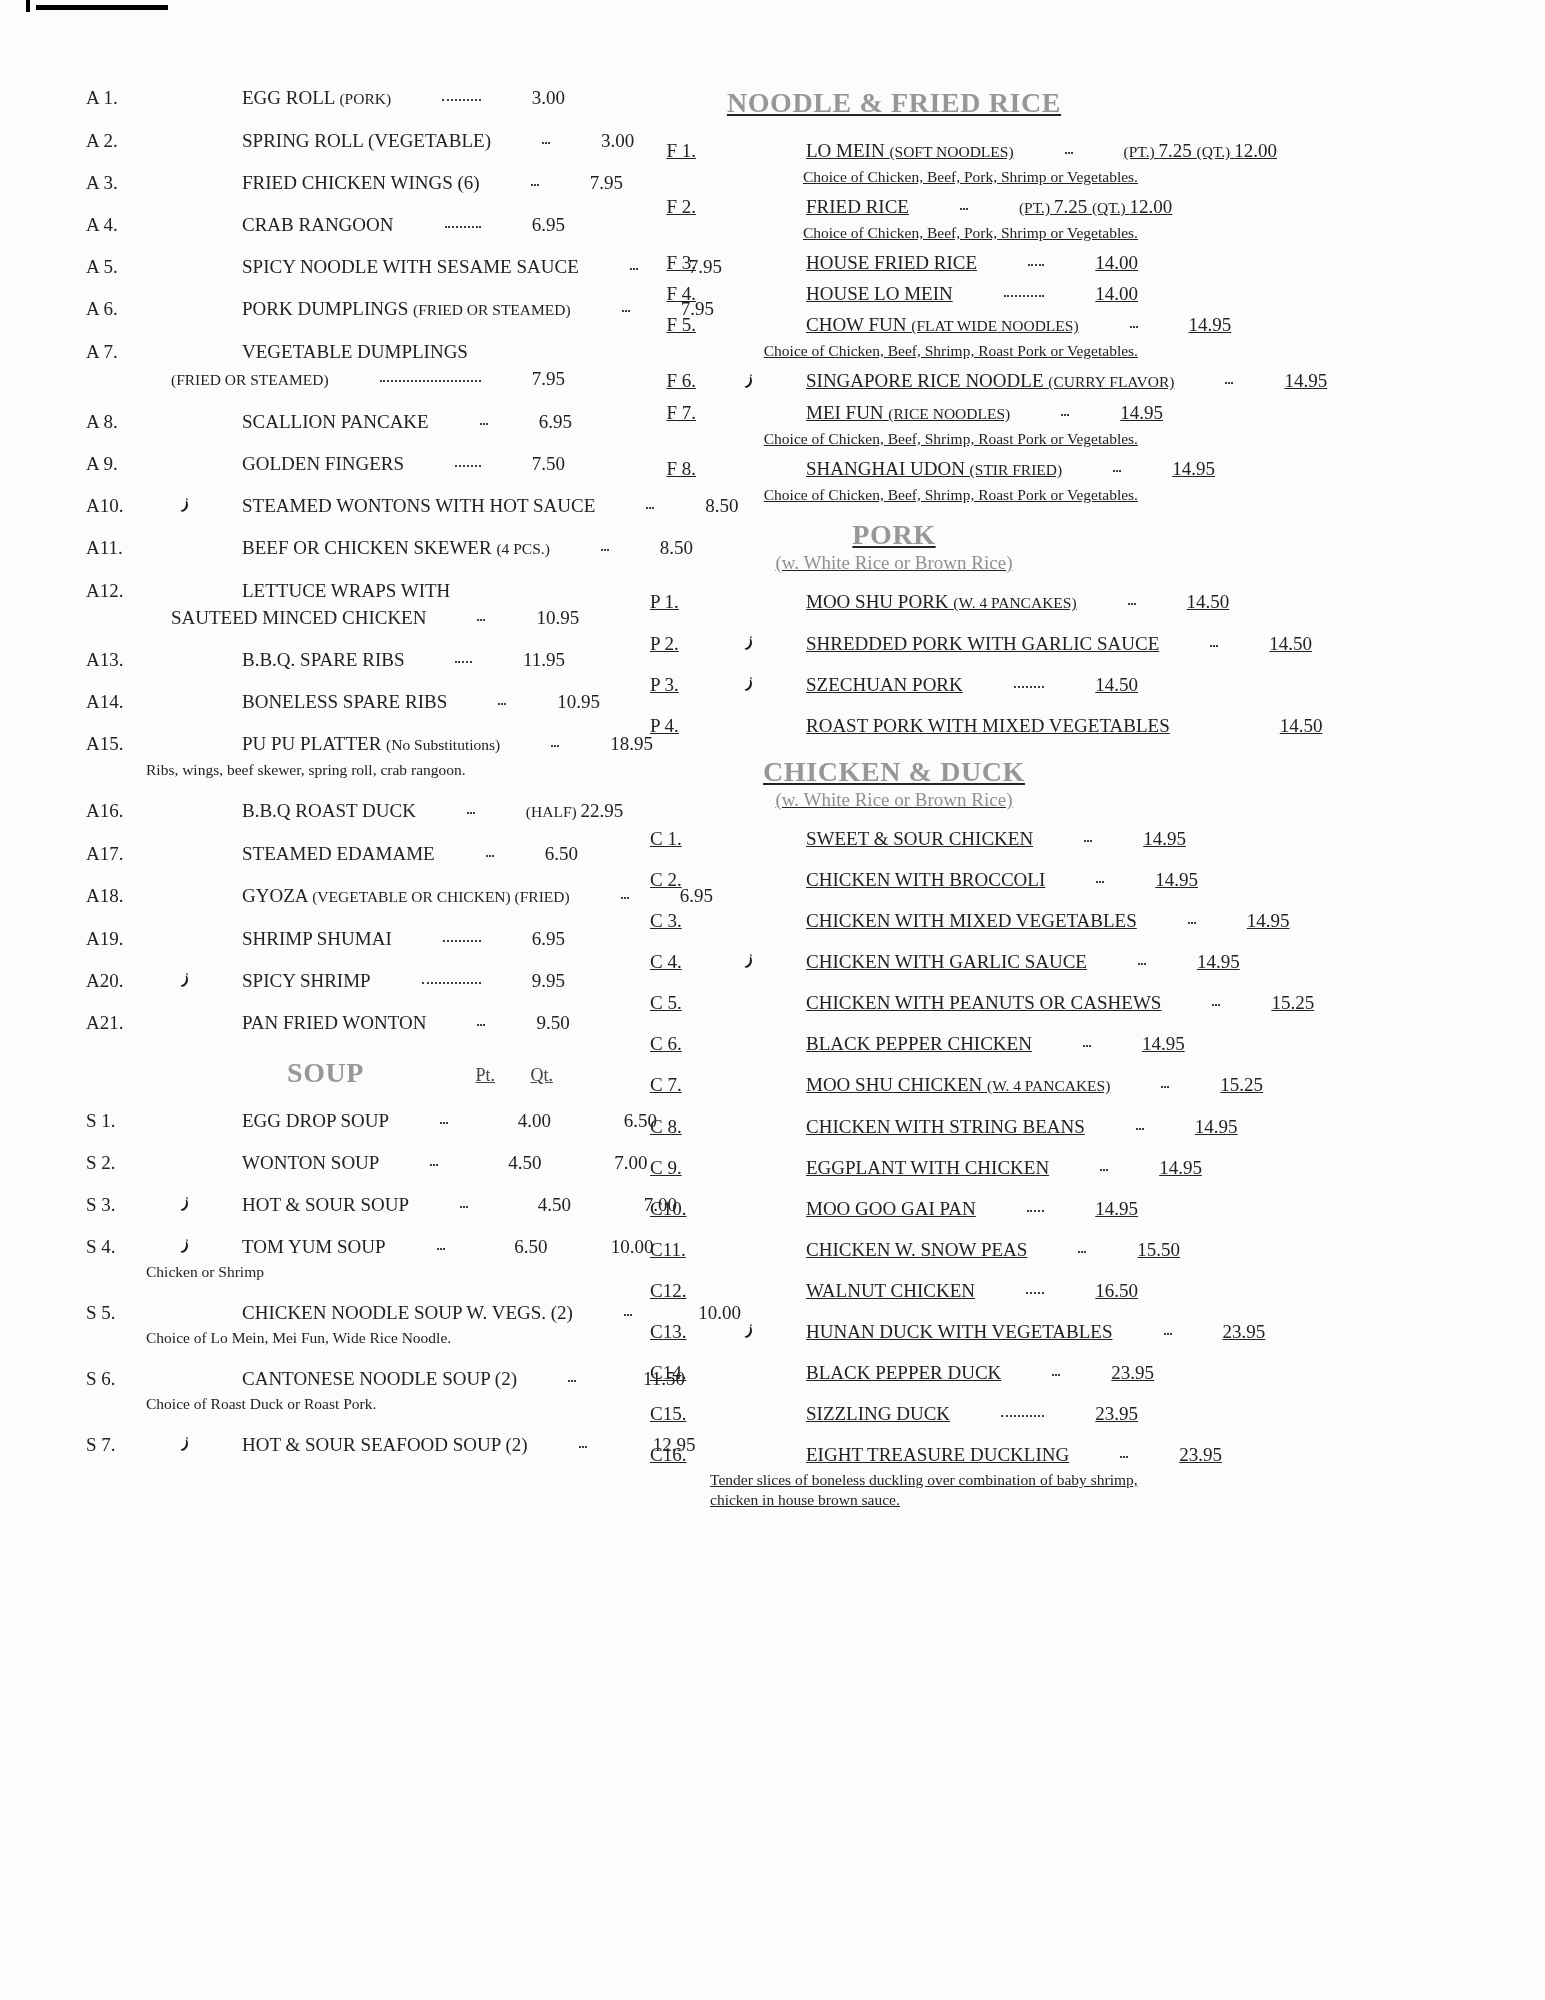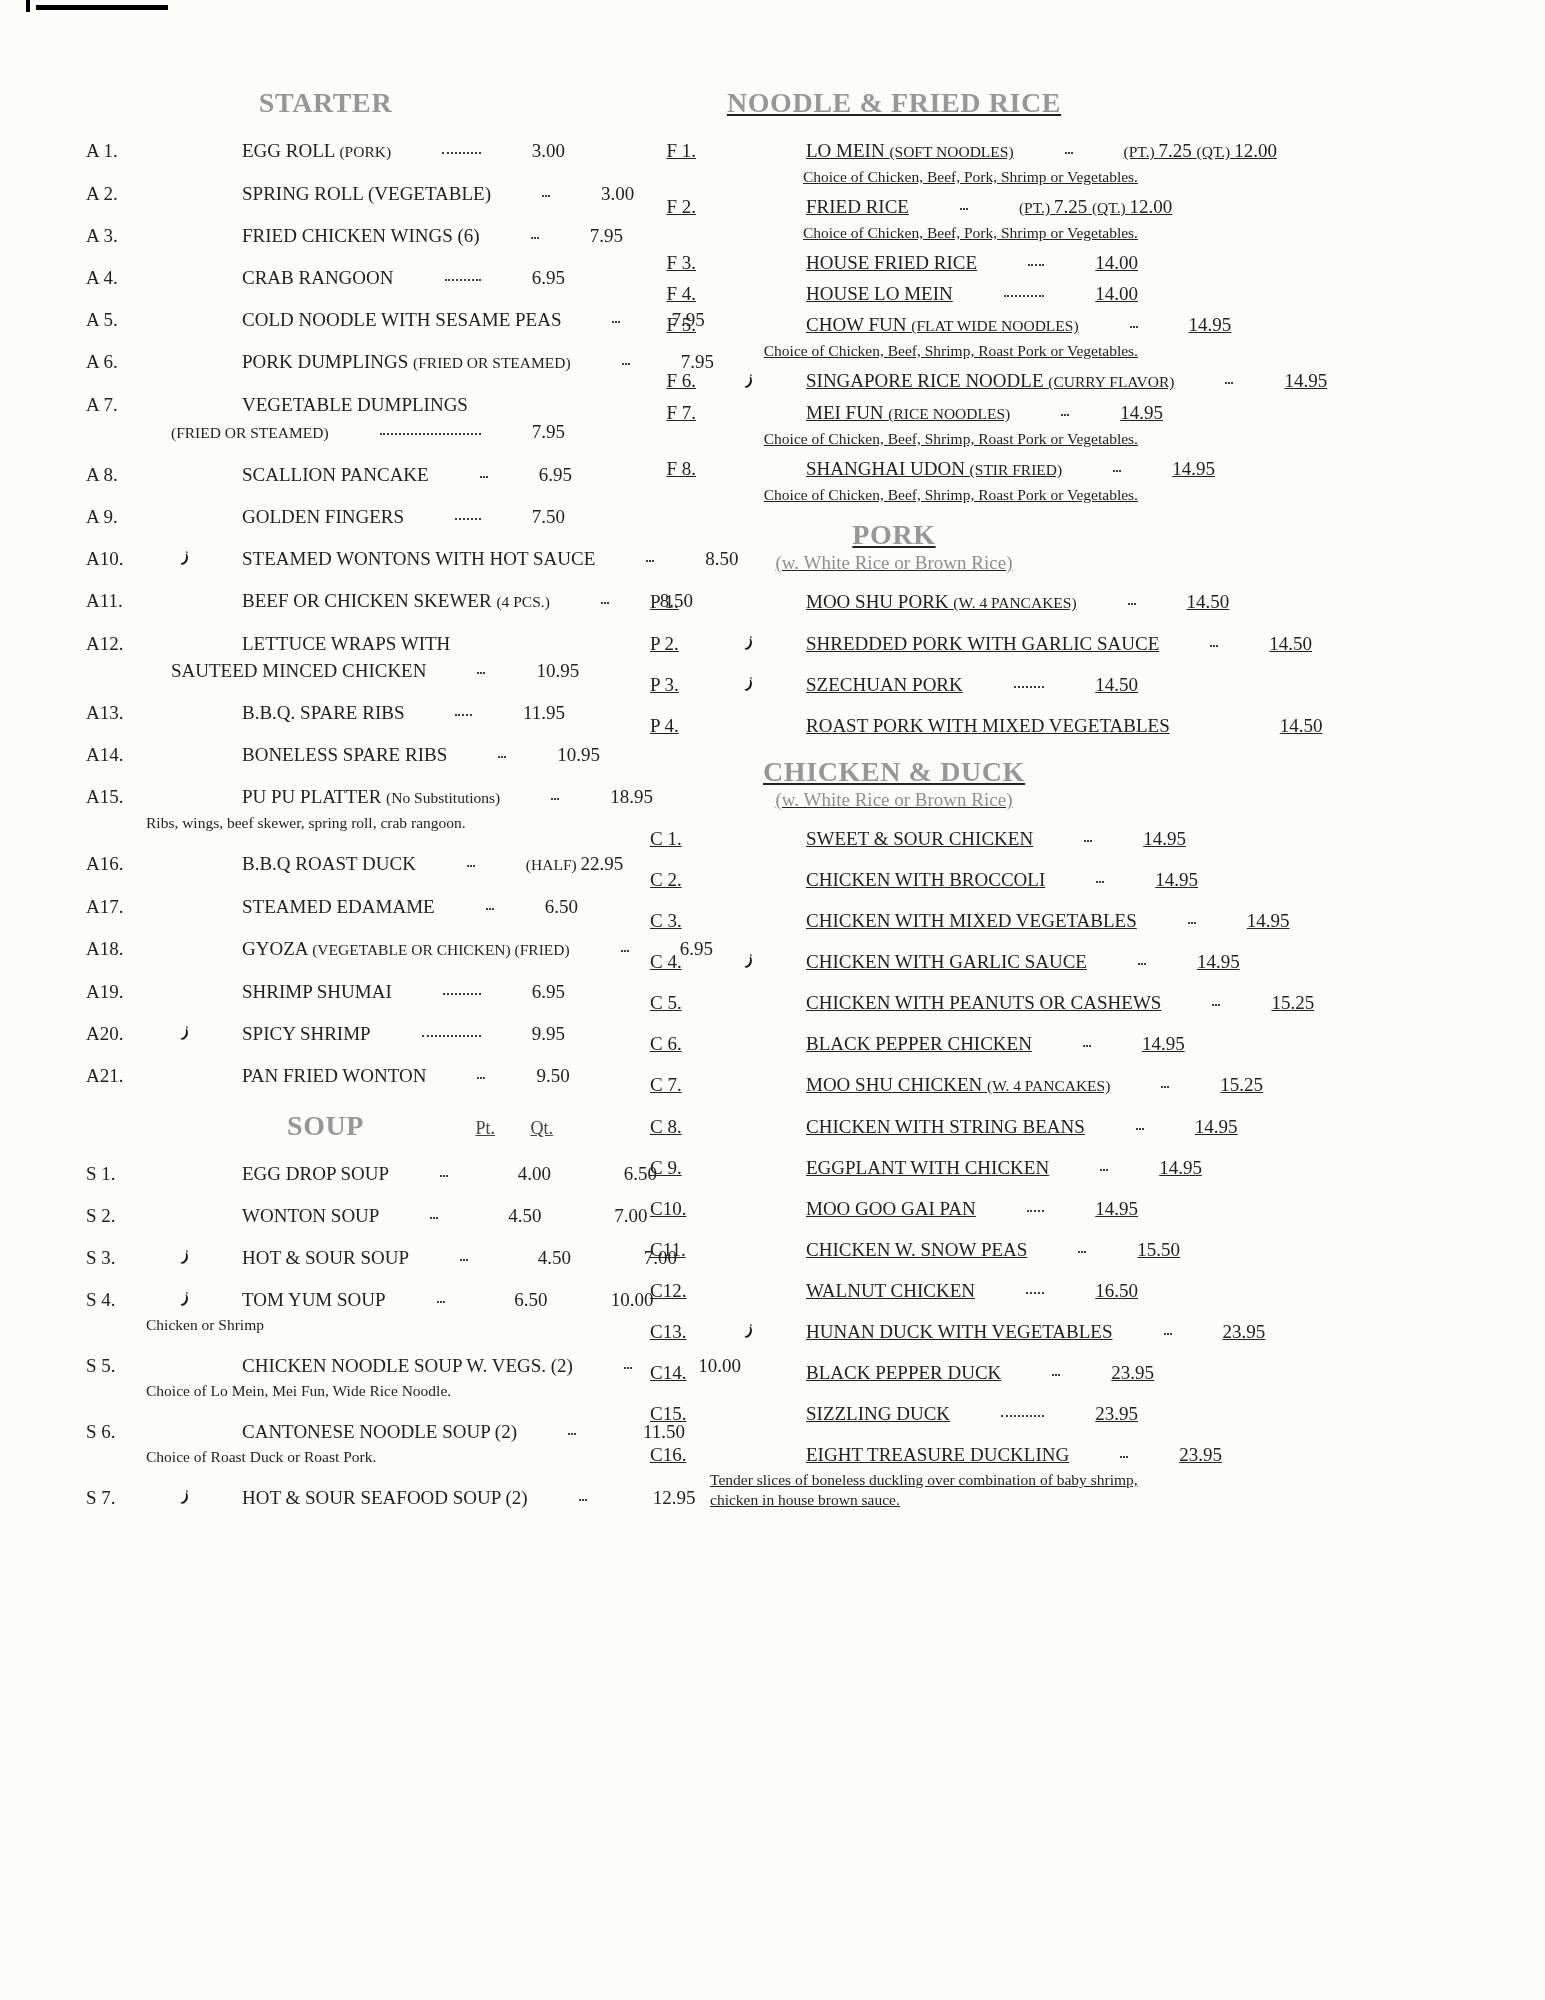--- a/index.html
+++ b/index.html
@@ -62,23 +62,20 @@
 </style>
 </head>
 <body>
 
 <div class="page">
   <div class="scan-tick"></div>
   <div class="scan-bar"></div>
   <div class="menu">
     <div class="col col-left">
         <div class="section" data-sec="starter">
-          <div class="sec-head">
-            <div class="sec-title">STARTER</div>
-          </div>
           <div class="item">
             <div class="line">
               <span class="code">A 1.</span>
               <span class="icon-slot"></span>
               <span class="iname"><span class="seg seg-n">EGG ROLL </span><span class="seg seg-s">(PORK)</span></span>
               <span class="leader"></span>
               <span class="price"><span class="seg seg-n">3.00</span></span>
             </div>
           </div>
           <div class="item">
@@ -105,21 +102,21 @@
               <span class="icon-slot"></span>
               <span class="iname"><span class="seg seg-n">CRAB RANGOON</span></span>
               <span class="leader"></span>
               <span class="price"><span class="seg seg-n">6.95</span></span>
             </div>
           </div>
           <div class="item">
             <div class="line">
               <span class="code">A 5.</span>
               <span class="icon-slot"></span>
-              <span class="iname"><span class="seg seg-n">COLD NOODLE WITH SESAME PEAS </span></span>
+              <span class="iname"><span class="seg seg-n">SPICY NOODLE WITH SESAME SAUCE </span></span>
               <span class="leader"></span>
               <span class="price"><span class="seg seg-n">7.95</span></span>
             </div>
           </div>
           <div class="item">
             <div class="line">
               <span class="code">A 6.</span>
               <span class="icon-slot"></span>
               <span class="iname"><span class="seg seg-n">PORK DUMPLINGS </span><span class="seg seg-s">(FRIED OR STEAMED)</span></span>
               <span class="leader"></span>

